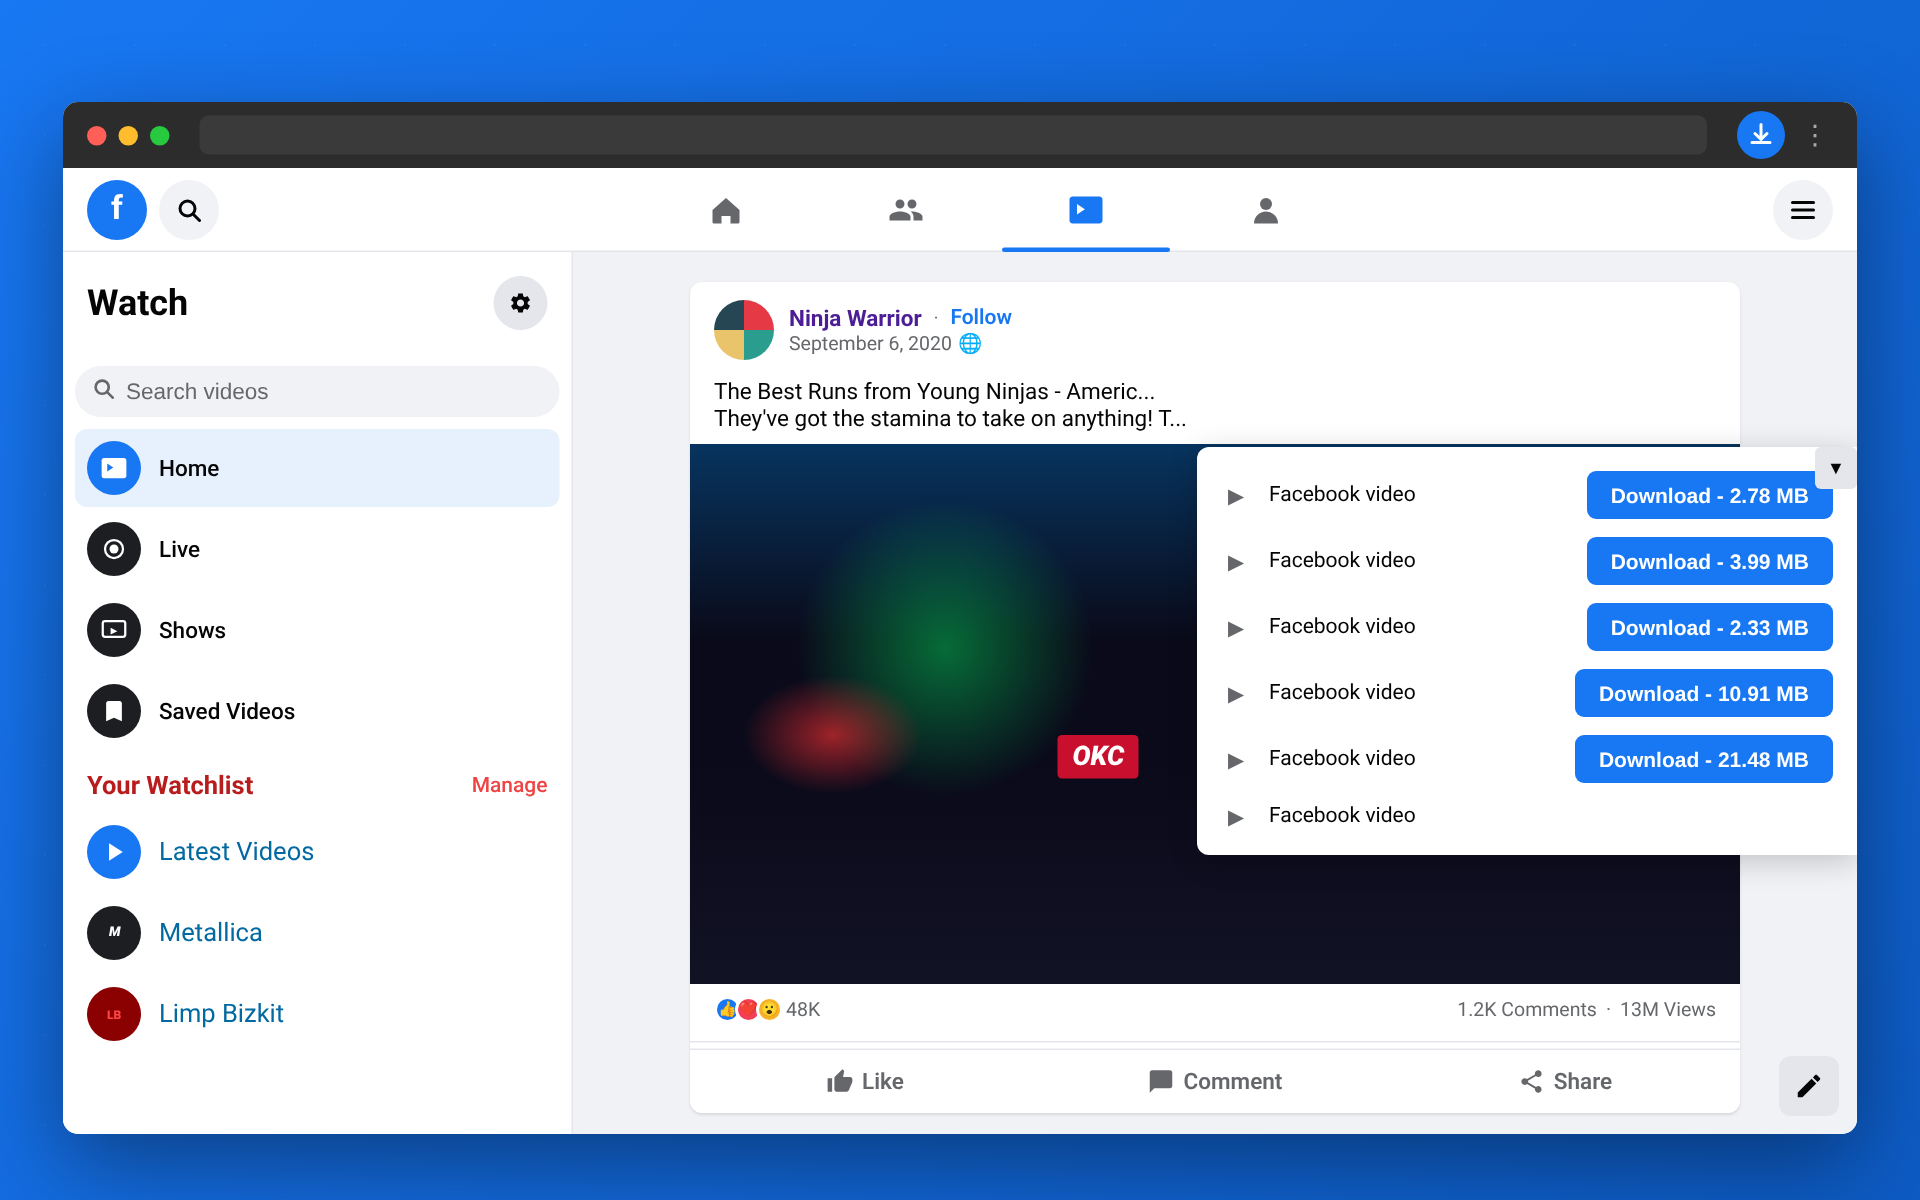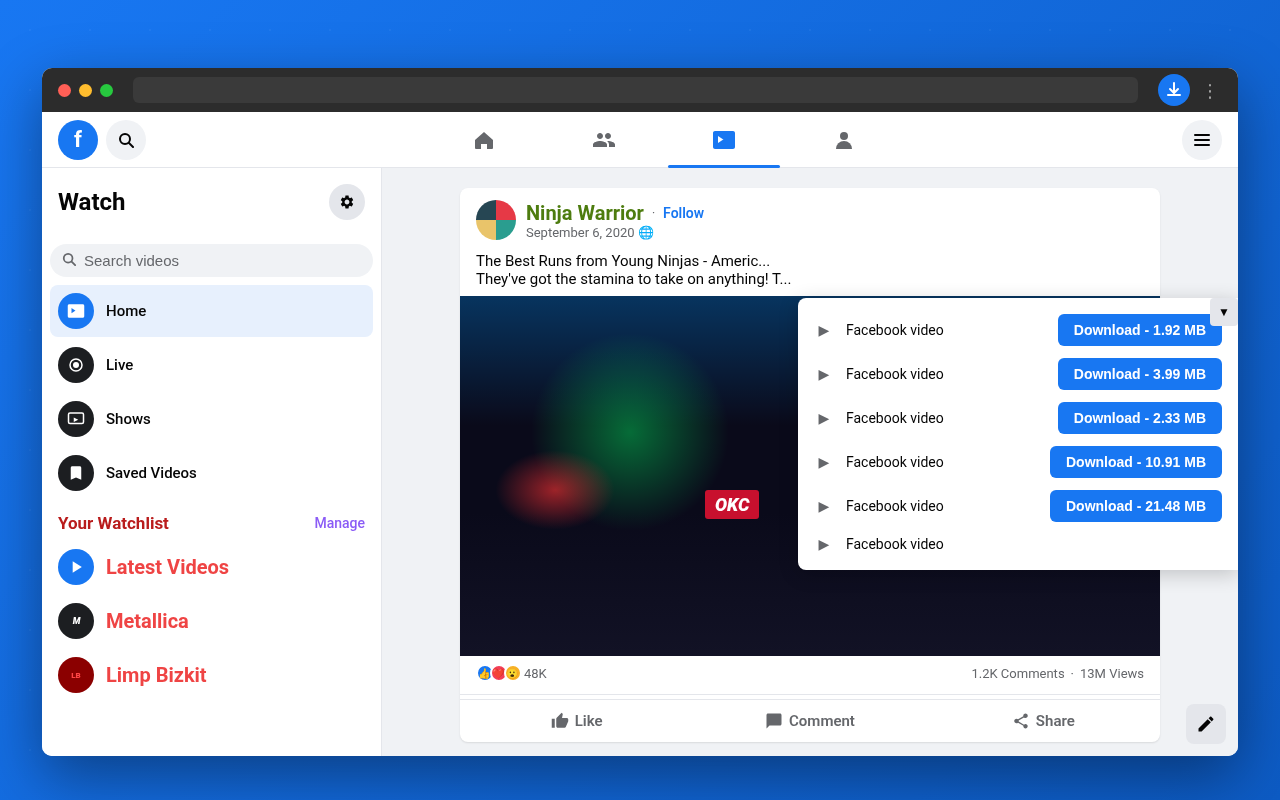--- a/index.html
+++ b/index.html
@@ -283,21 +283,21 @@
       justify-content: space-between;
       padding: 12px 8px 8px;
     }
     .sidebar-section-title {
       font-size: 17px;
       font-weight: 700;
       color: #b91c1c;
     }
     .manage-link {
       font-size: 14px;
-      color: #8b5cf6;
+      color: #ef4444;
       cursor: pointer;
       font-weight: 500;
     }
 
     .watchlist-item {
       display: flex;
       align-items: center;
       gap: 12px;
       padding: 8px 8px;
       border-radius: 8px;
@@ -311,23 +311,23 @@
       overflow: hidden;
       flex-shrink: 0;
       display: flex;
       align-items: center;
       justify-content: center;
       font-size: 14px;
       font-weight: 700;
       color: white;
     }
     .watchlist-label {
-      font-size: 20px;
-      font-weight: 700;
-      color: #ef4444;
+      font-size: 17px;
+      font-weight: 400;
+      color: #0369a1;
     }
 
     
     .content-area {
       flex: 1;
       background: #f0f2f5;
       overflow-y: auto;
       padding: 20px;
       position: relative;
     }
@@ -346,23 +346,23 @@
       padding: 12px 16px;
       gap: 10px;
     }
     .post-meta { flex: 1; }
     .post-author-row {
       display: flex;
       align-items: center;
       gap: 8px;
     }
     .post-author {
-      font-size: 20px;
+      font-size: 15px;
       font-weight: 700;
-      color: #4d7c0f;
+      color: #4c1d95;
     }
     .post-follow {
       font-size: 14px;
       font-weight: 600;
       color: #1877f2;
       cursor: pointer;
     }
     .post-dot { color: #65676b; font-size: 12px; }
     .post-date {
       font-size: 13px;
@@ -884,21 +884,21 @@
             <span>Share</span>
           </div>
         </div>
       </div>
 
       <div class="download-panel">
 
         <div class="download-row">
           <div class="play-icon-small">▶</div>
           <span class="download-label">Facebook video</span>
-          <button class="download-btn">Download - 1.92 MB</button>
+          <button class="download-btn">Download - 2.78 MB</button>
         </div>
 
         <div class="download-row">
           <div class="play-icon-small">▶</div>
           <span class="download-label">Facebook video</span>
           <button class="download-btn">Download - 3.99 MB</button>
         </div>
 
         <div class="download-row">
           <div class="play-icon-small">▶</div>

